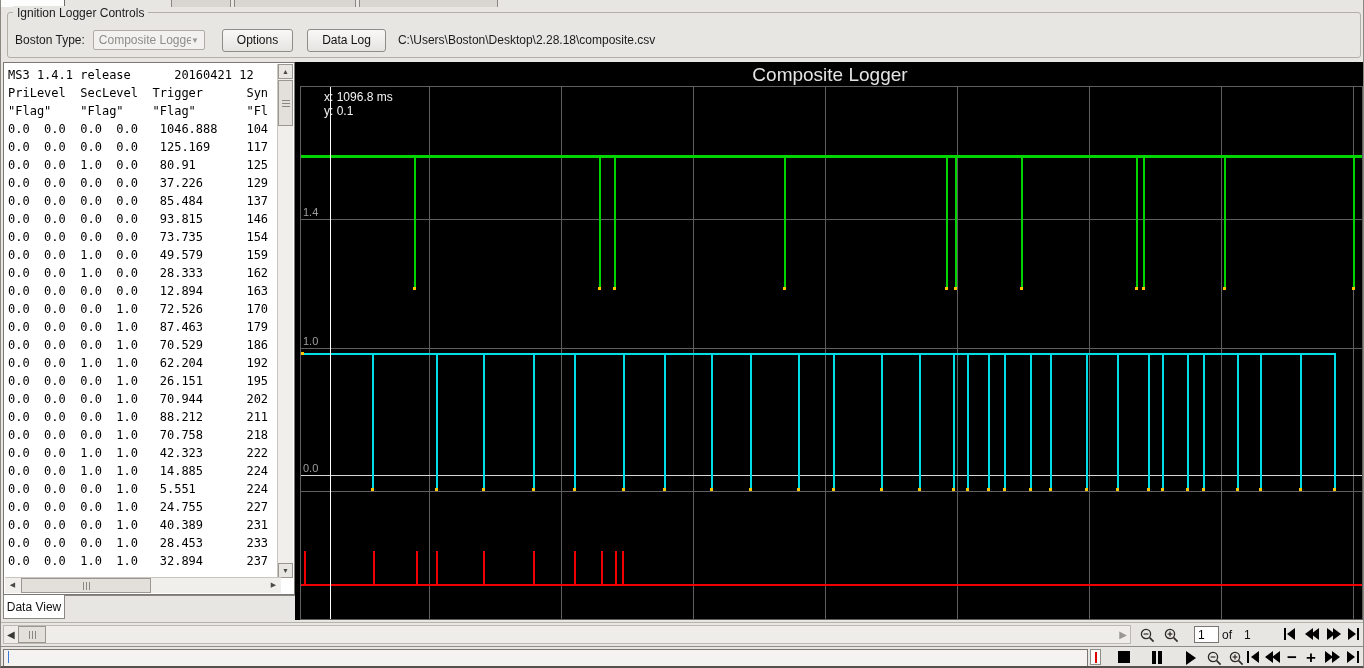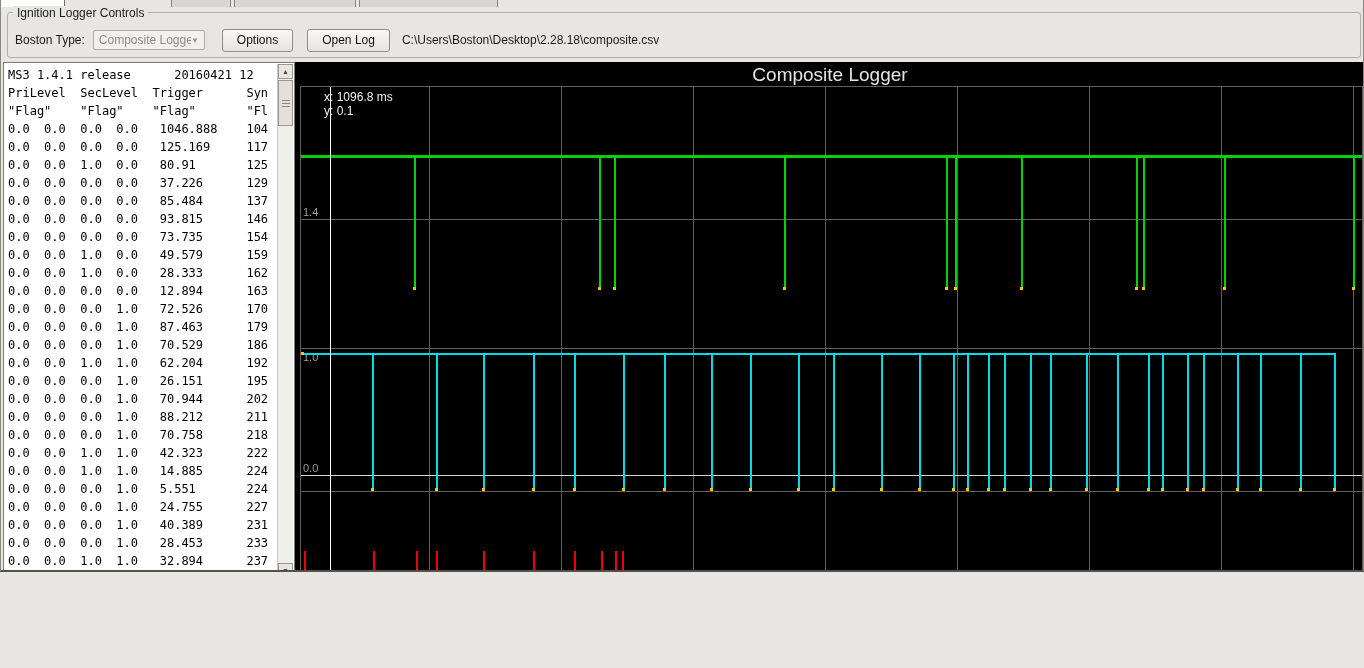--- a/index.html
+++ b/index.html
@@ -1,17 +1,17 @@
 <!DOCTYPE html>
 <html><head>
 <meta charset="utf-8">
 <style>
   html,body{margin:0;padding:0;}
   body{font-family:"Liberation Sans",sans-serif;background:#e8e6e2;}
-  #win{position:relative;width:1364px;height:572px;background:#e8e6e2;overflow:hidden;
+  #win{position:relative;width:1364px;height:668px;background:#e8e6e2;overflow:hidden;
        border-left:1px solid #8a8782;border-right:1px solid #8a8782;border-bottom:2px solid #55524e;box-sizing:border-box;}
   
   .tabstub{position:absolute;top:0;height:7px;box-sizing:border-box;}
   .tabstub.sel{background:#fdfdfd;border-right:1px solid #6f6c68;}
   .tabstub.idle{background:#d9d6d1;border-left:1px solid #8a8782;border-right:1px solid #8a8782;}
   
   #groupbox{position:absolute;left:6px;top:12px;width:1352px;height:44px;border:1px solid #b2afa8;border-radius:3px;}
   #grouptitle{position:absolute;left:12px;top:6px;background:#e8e6e2;padding:0 4px;font-size:12px;color:#1b1b1b;}
   #toolrow{position:absolute;left:14px;top:29px;height:22px;display:flex;align-items:center;gap:8px;}
   .lbl{font-size:12px;color:#1b1b1b;}
@@ -91,21 +91,21 @@
 
   <div id="groupbox"></div>
   <div id="grouptitle">Ignition Logger Controls</div>
   <div id="toolrow">
     <span class="lbl">Boston Type:</span>
     <div id="combo">
       <span class="val">Composite Logger</span>
       <span class="arr">▼</span>
     </div>
     <div class="btn" style="margin-left:9px">Options</div>
-    <div class="btn" style="margin-left:6px">Open Log</div>
+    <div class="btn" style="margin-left:6px">Data Log</div>
     <span id="filepath">C:\Users\Boston\Desktop\2.28.18\composite.csv</span>
   </div>
 
   <div id="datapanel">
     <div id="datatext">MS3 1.4.1 release      20160421 12
 PriLevel  SecLevel  Trigger      Syn
 "Flag"    "Flag"    "Flag"       "Fl
 0.0  0.0  0.0  0.0   1046.888    104
 0.0  0.0  0.0  0.0   125.169     117
 0.0  0.0  1.0  0.0   80.91       125
@@ -176,21 +176,21 @@
         <div class="vgrid" style="left: 260px;"></div>
         <div class="vgrid" style="left: 392px;"></div>
         <div class="vgrid" style="left: 524px;"></div>
         <div class="vgrid" style="left: 656px;"></div>
         <div class="vgrid" style="left: 788px;"></div>
         <div class="vgrid" style="left: 920px;"></div>
         <div class="vgrid" style="left: 1052px;"></div>
         <div class="hgrid" style="top: 132px; background: rgb(95, 95, 95);"></div>
         <div class="ylab" style="left: 2px; top: 119px;">1.4</div>
         <div class="hgrid" style="top: 261px; background: rgb(95, 95, 95);"></div>
-        <div class="ylab" style="left: 2px; top: 248px; margin-top: 16px;">1.0</div>
+        <div class="ylab" style="left: 2px; top: 248px;">1.0</div>
         <div class="hgrid" style="top: 388px; background: rgb(214, 214, 214);"></div>
         <div class="ylab" style="left: 2px; top: 375px;">0.0</div>
         <div class="hgrid" style="top: 404px; background: rgb(95, 95, 95);"></div>
         <div class="baseline" style="left: 0px; top: 68px; width: 1061px; height: 3px; background: rgb(0, 212, 0);"></div>
         <div class="pulse" style="left: 113px; top: 69px; height: 132px; background: rgb(0, 212, 0);"></div>
         <div class="dot" style="left: 112px; top: 200px; background: rgb(255, 196, 0);"></div>
         <div class="pulse" style="left: 298px; top: 69px; height: 132px; background: rgb(0, 212, 0);"></div>
         <div class="dot" style="left: 297px; top: 200px; background: rgb(255, 196, 0);"></div>
         <div class="pulse" style="left: 313px; top: 69px; height: 132px; background: rgb(0, 212, 0);"></div>
         <div class="dot" style="left: 312px; top: 200px; background: rgb(255, 196, 0);"></div>

